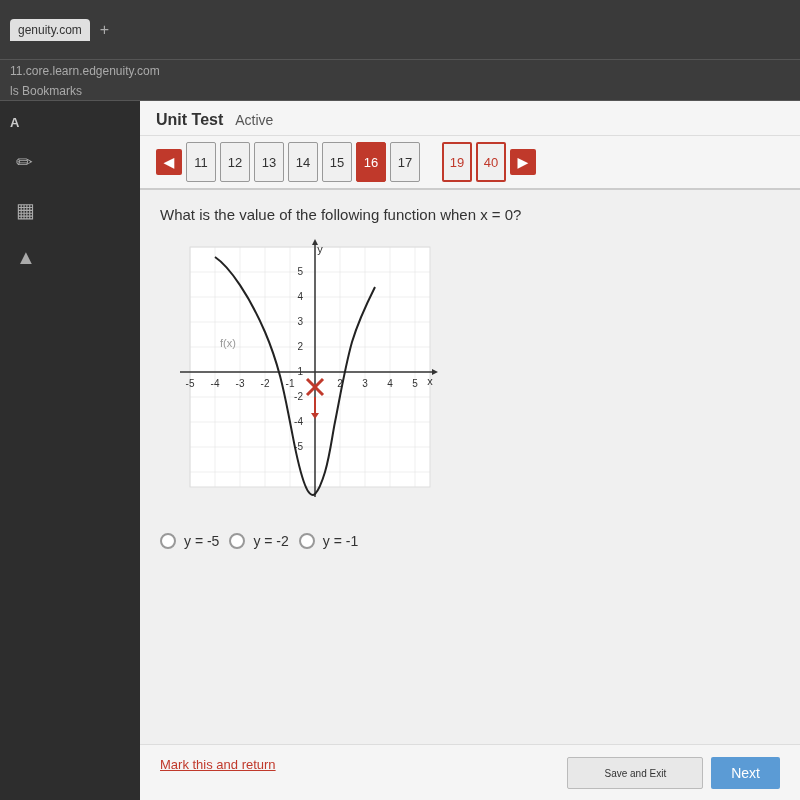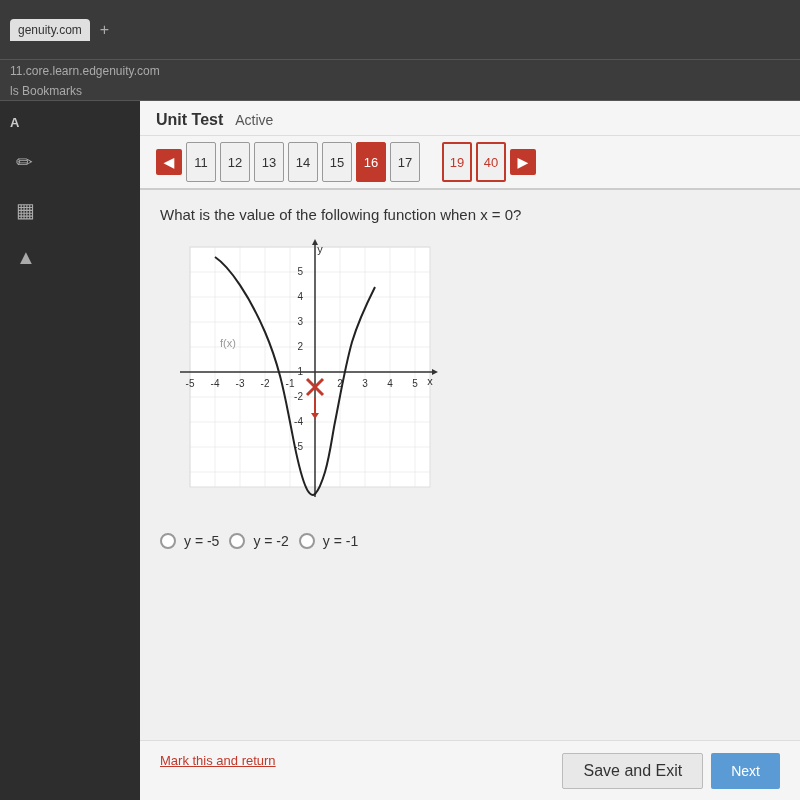--- a/index.html
+++ b/index.html
@@ -229,22 +229,22 @@
     .mark-return-link {
       color: #c0392b;
       font-size: 13px;
       text-decoration: underline;
       cursor: pointer;
     }
     .save-exit-btn {
       background: #e8e8e8;
       border: 1px solid #bbb;
       color: #333;
-      padding: 8px 20px;
-      font-size: 16px;
+      padding: 8px 36px;
+      font-size: 10px;
       cursor: pointer;
       border-radius: 2px;
     }
     .next-btn {
       background: #5b9bd5;
       border: none;
       color: white;
       padding: 8px 20px;
       font-size: 14px;
       cursor: pointer;

